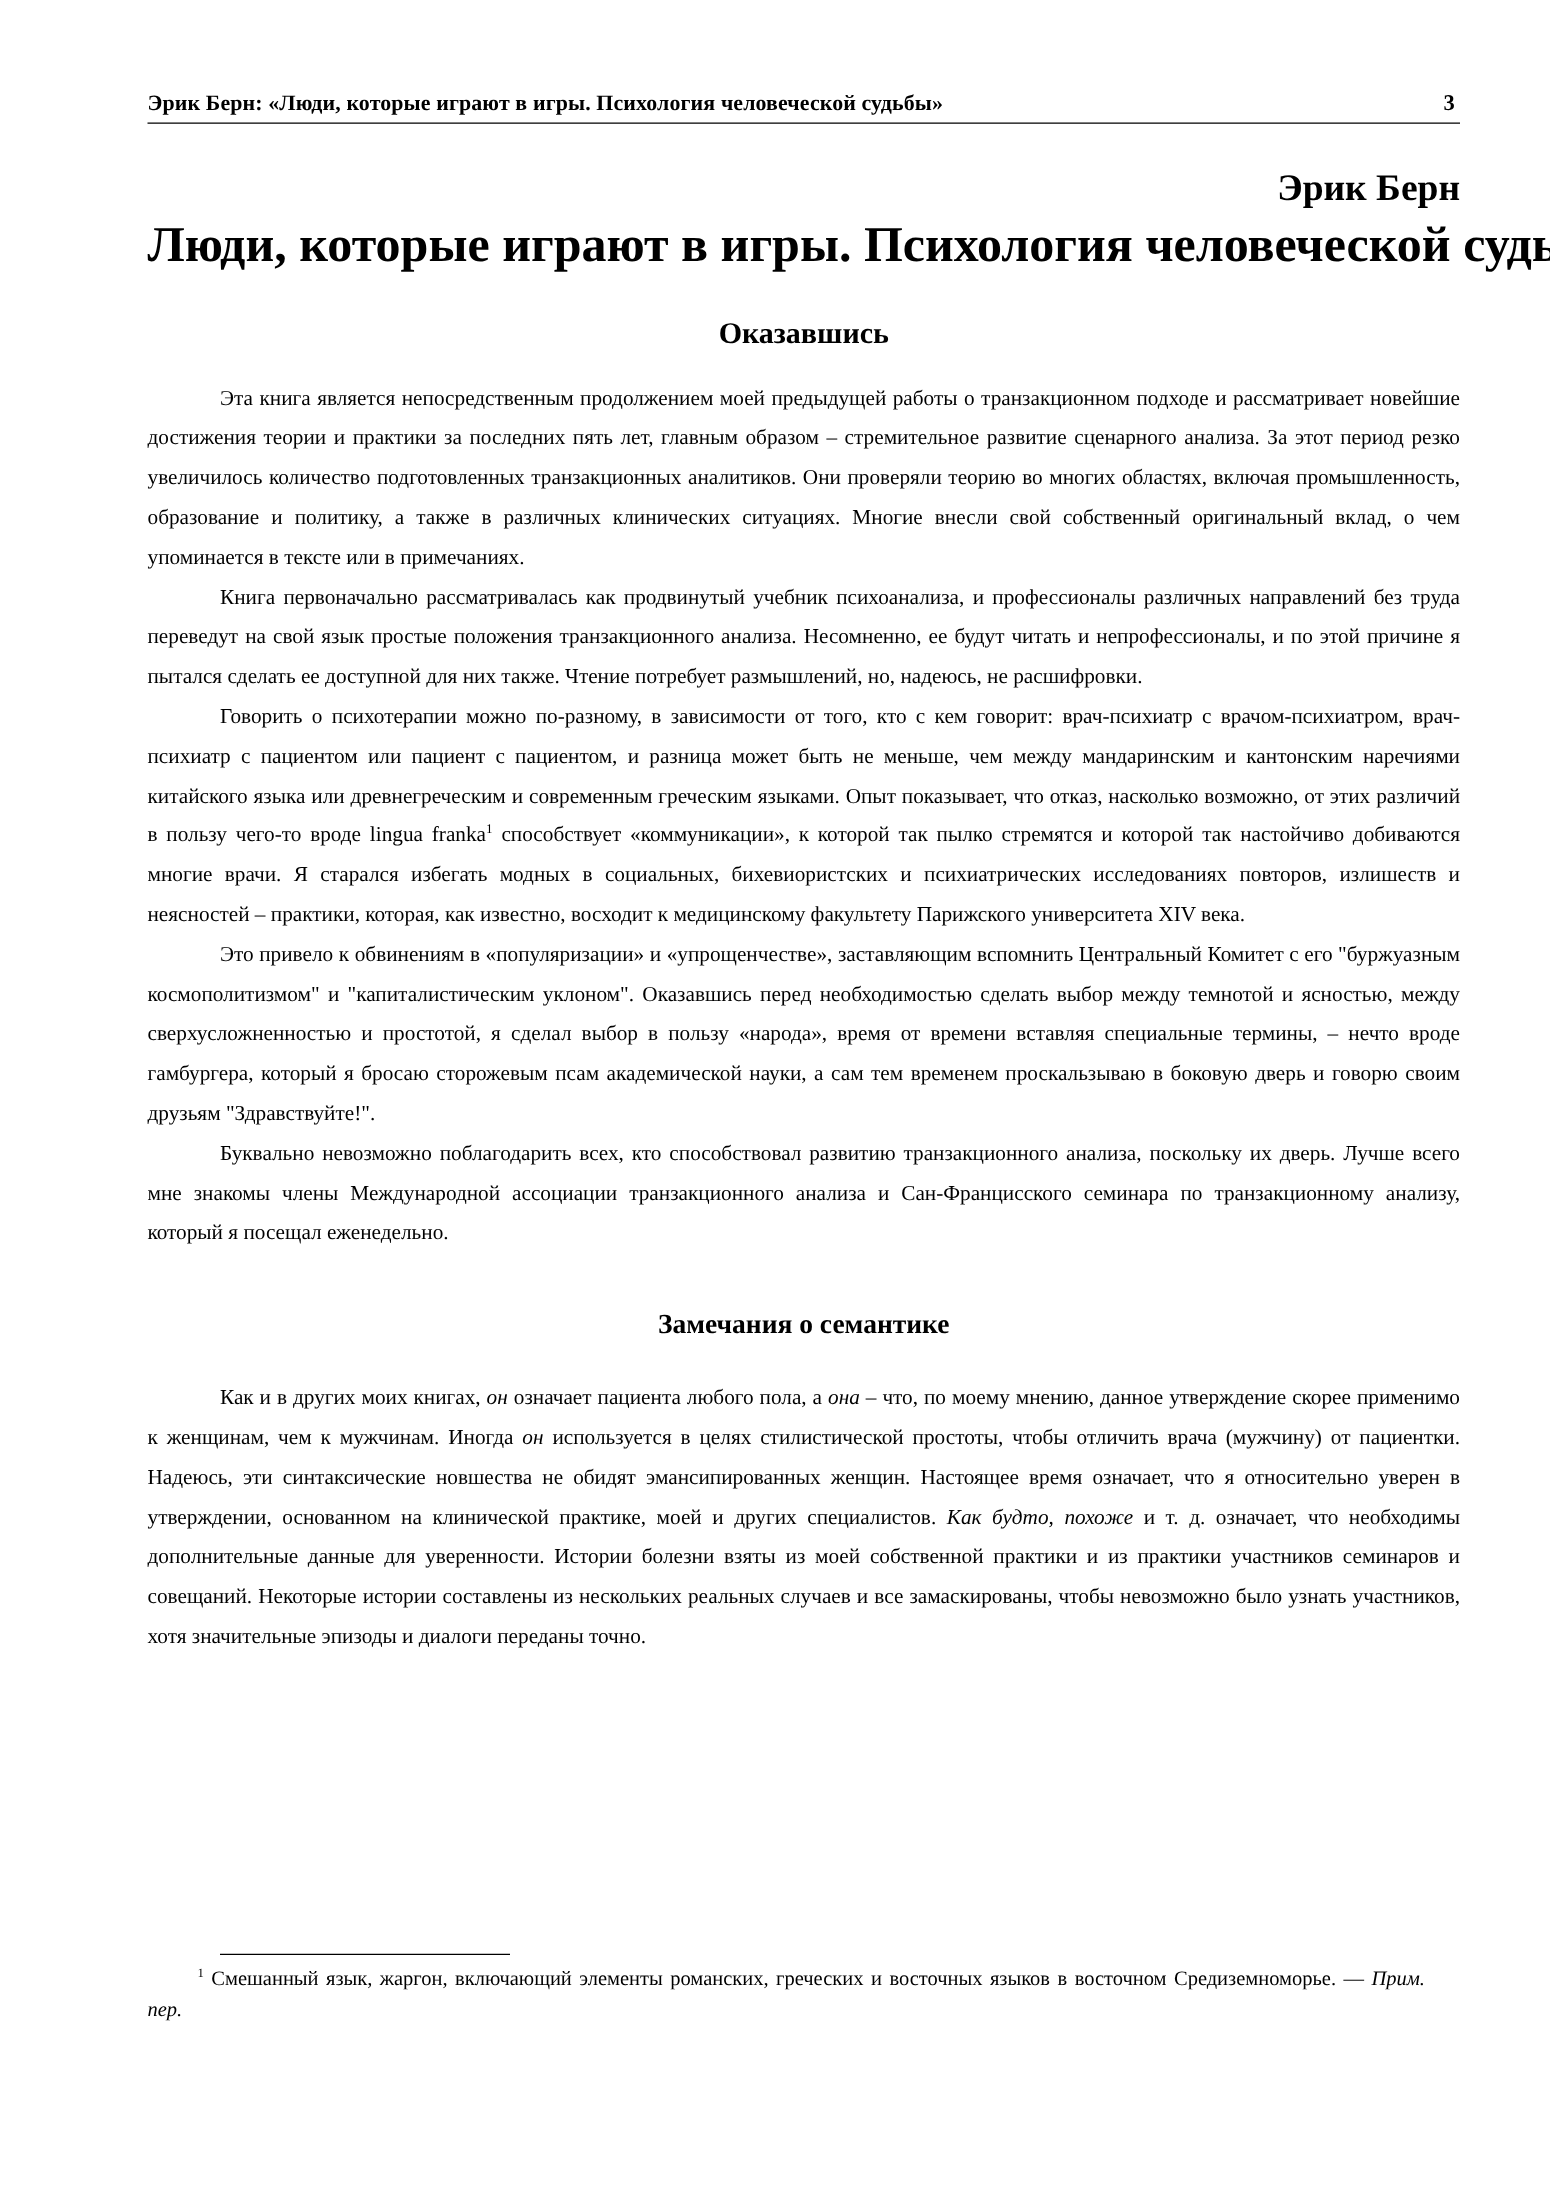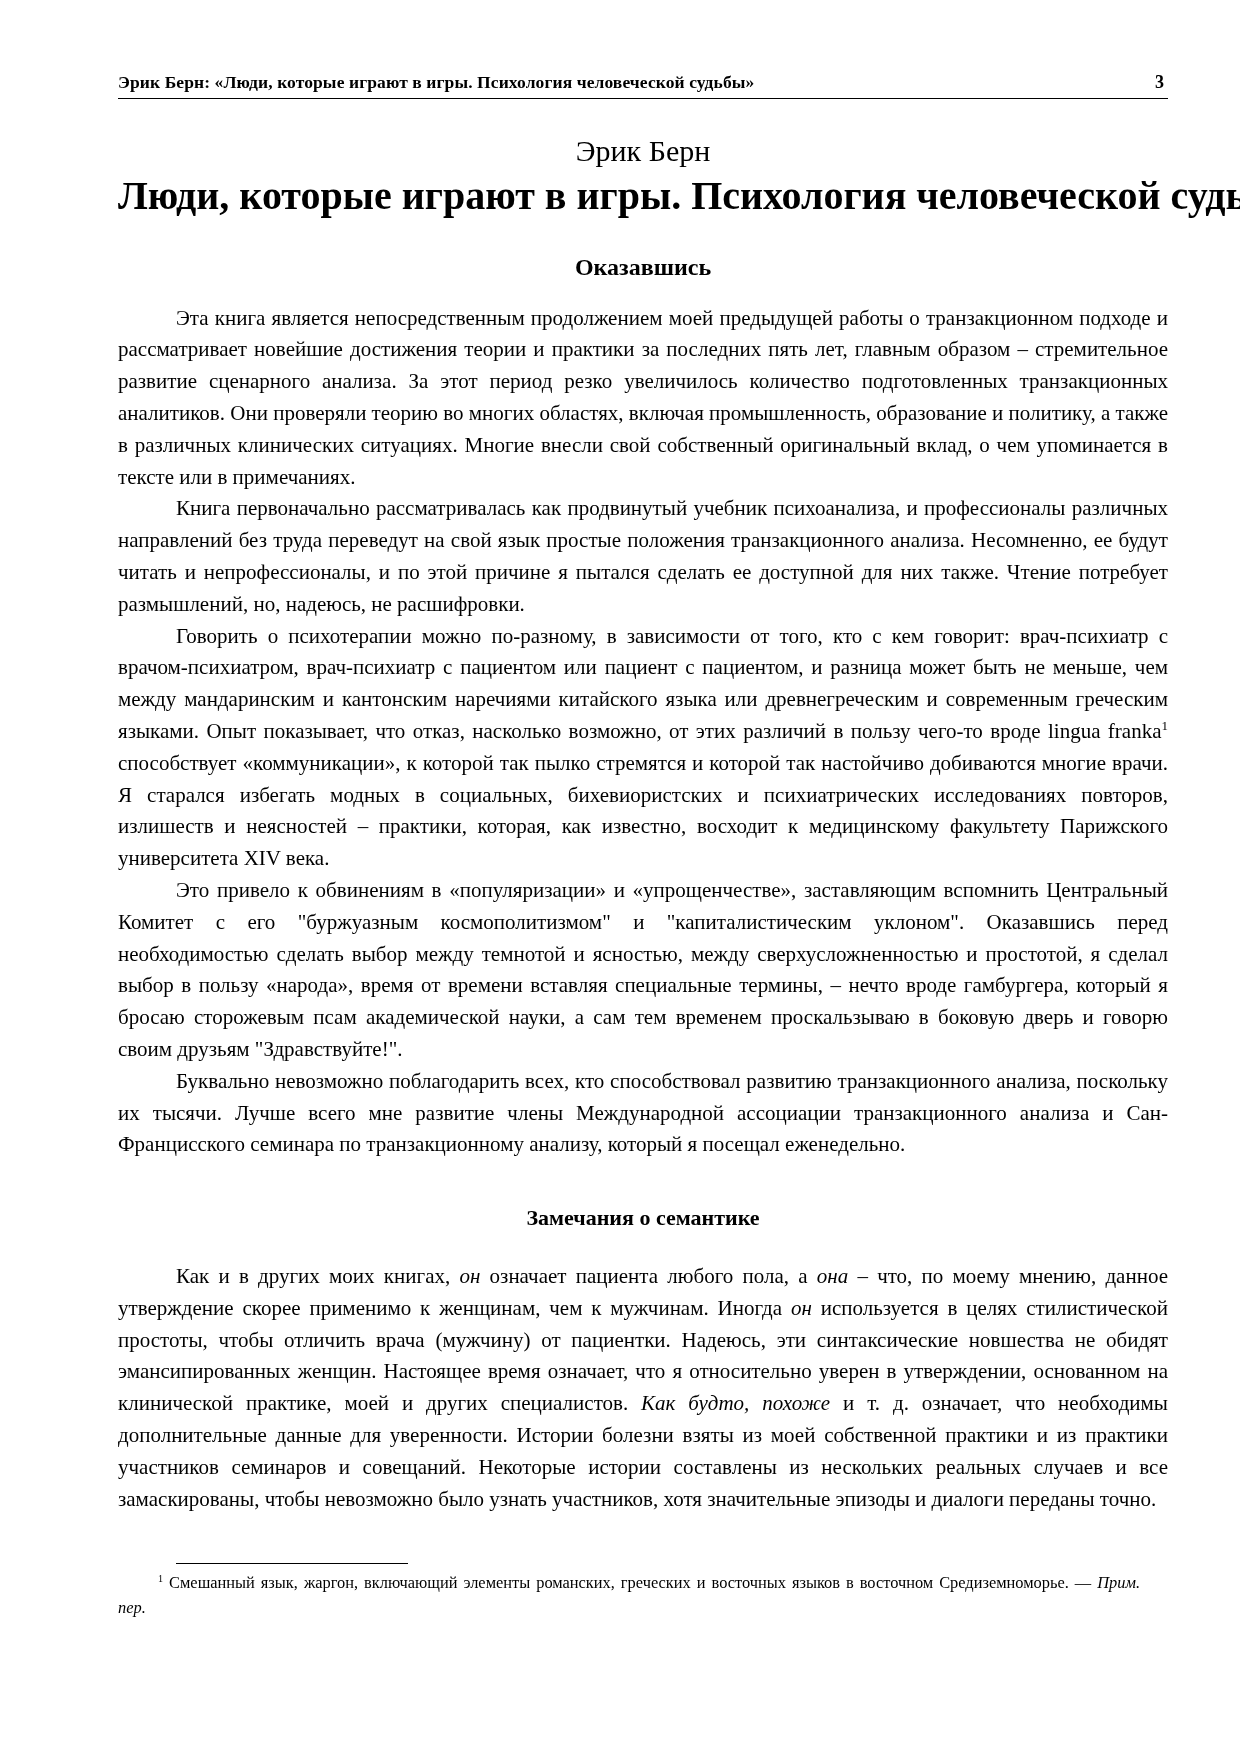--- a/index.html
+++ b/index.html
@@ -40,22 +40,22 @@
     padding-right: 4px;
   }
   .header-rule {
     border: none;
     border-top: 1.6px solid #000;
     margin: 0 0 34px 0;
   }
 
   
   .doc-author {
-    text-align: center;
-    font-weight: normal;
+    text-align: right;
+    font-weight: bold;
     font-size: 30px;
     line-height: 1.18;
     margin: 0 0 4px 0;
   }
   .doc-title {
     text-align: center;
     font-weight: bold;
     font-size: 40px;
     line-height: 1.18;
     margin: 0 0 34px 0;
@@ -71,21 +71,21 @@
     font-size: 22px;
     margin-top: 44px;
     margin-bottom: 30px;
   }
 
   
   .body-text p {
     margin: 0;
     text-align: justify;
     text-indent: 58px;
-    font-size: 21px;
+    font-size: 17px;
     line-height: 31.8px;
     hyphens: manual;
     font-family: Liberation Serif, serif;
   }
   .body-text p + p {
     margin-top: 0;
   }
   .body-text em {
     font-style: italic;
   }
@@ -133,21 +133,21 @@
   <div class="doc-author">Эрик Берн</div>
   <div class="doc-title">Люди, которые играют в игры. Психология человеческой судьбы</div>
 
   <h2 class="section-heading">Оказавшись</h2>
 
   <div class="body-text">
     <p>Эта книга является непосредственным продолжением моей предыдущей работы о транзакционном подходе и рассматривает новейшие достижения теории и практики за последних пять лет, главным образом – стремительное развитие сценарного анализа. За этот период резко увеличилось количество подготовленных транзакционных аналитиков. Они проверяли теорию во многих областях, включая промышленность, образование и политику, а также в различных клинических ситуациях. Многие внесли свой собственный оригинальный вклад, о чем упоминается в тексте или в примечаниях.</p>
     <p>Книга первоначально рассматривалась как продвинутый учебник психоанализа, и профессионалы различных направлений без труда переведут на свой язык простые положения транзакционного анализа. Несомненно, ее будут читать и непрофессионалы, и по этой причине я пытался сделать ее доступной для них также. Чтение потребует размышлений, но, надеюсь, не расшифровки.</p>
     <p><span>Говорить о психотерапии можно по-разному, в зависимости от того, кто с кем говорит: врач-психиатр с врачом-психиатром, врач-психиатр с пациентом или пациент с пациентом, и разница может быть не меньше, чем между мандаринским и кантонским наречиями китайского языка или древнегреческим и современным греческим языками. Опыт показывает, что отказ, насколько возможно, от этих различий в пользу чего-то вроде lingua franka</span><sup>1</sup><span> способствует «коммуникации», к которой так пылко стремятся и которой так настойчиво добиваются многие врачи. Я старался избегать модных в социальных, бихевиористских и психиатрических исследованиях повторов, излишеств и неясностей – практики, которая, как известно, восходит к медицинскому факультету Парижского университета XIV века.</span></p>
     <p>Это привело к обвинениям в «популяризации» и «упрощенчестве», заставляющим вспомнить Центральный Комитет с его "буржуазным космополитизмом" и "капиталистическим уклоном". Оказавшись перед необходимостью сделать выбор между темнотой и ясностью, между сверхусложненностью и простотой, я сделал выбор в пользу «народа», время от времени вставляя специальные термины, – нечто вроде гамбургера, который я бросаю сторожевым псам академической науки, а сам тем временем проскальзываю в боковую дверь и говорю своим друзьям "Здравствуйте!".</p>
-    <p>Буквально невозможно поблагодарить всех, кто способствовал развитию транзакционного анализа, поскольку их тысячи. Лучше всего мне развитие члены Международной ассоциации транзакционного анализа и Сан-Францисского семинара по транзакционному анализу, который я посещал еженедельно.</p>
+    <p>Буквально невозможно поблагодарить всех, кто способствовал развитию транзакционного анализа, поскольку их дверь. Лучше всего мне знакомы члены Международной ассоциации транзакционного анализа и Сан-Францисского семинара по транзакционному анализу, который я посещал еженедельно.</p>
   </div>
 
   <h2 class="section-heading semantics">Замечания о семантике</h2>
 
   <div class="body-text">
     <p><span>Как и в других моих книгах, </span><em>он</em><span> означает пациента любого пола, а </span><em>она</em><span> – что, по моему мнению, данное утверждение скорее применимо к женщинам, чем к мужчинам. Иногда </span><em>он</em><span> используется в целях стилистической простоты, чтобы отличить врача (мужчину) от пациентки. Надеюсь, эти синтаксические новшества не обидят эмансипированных женщин. Настоящее время означает, что я относительно уверен в утверждении, основанном на клинической практике, моей и других специалистов. </span><em>Как будто, похоже</em><span> и т. д. означает, что необходимы дополнительные данные для уверенности. Истории болезни взяты из моей собственной практики и из практики участников семинаров и совещаний. Некоторые истории составлены из нескольких реальных случаев и все замаскированы, чтобы невозможно было узнать участников, хотя значительные эпизоды и диалоги переданы точно.</span></p>
   </div>
 
   <div class="footnote-area">
     <hr class="footnote-rule">

